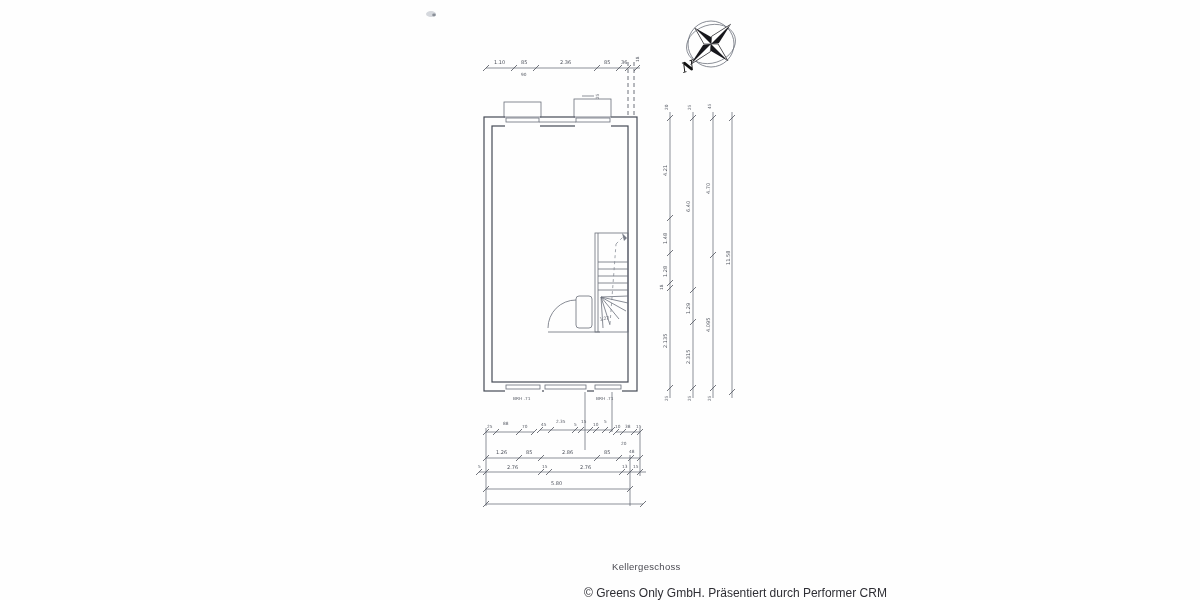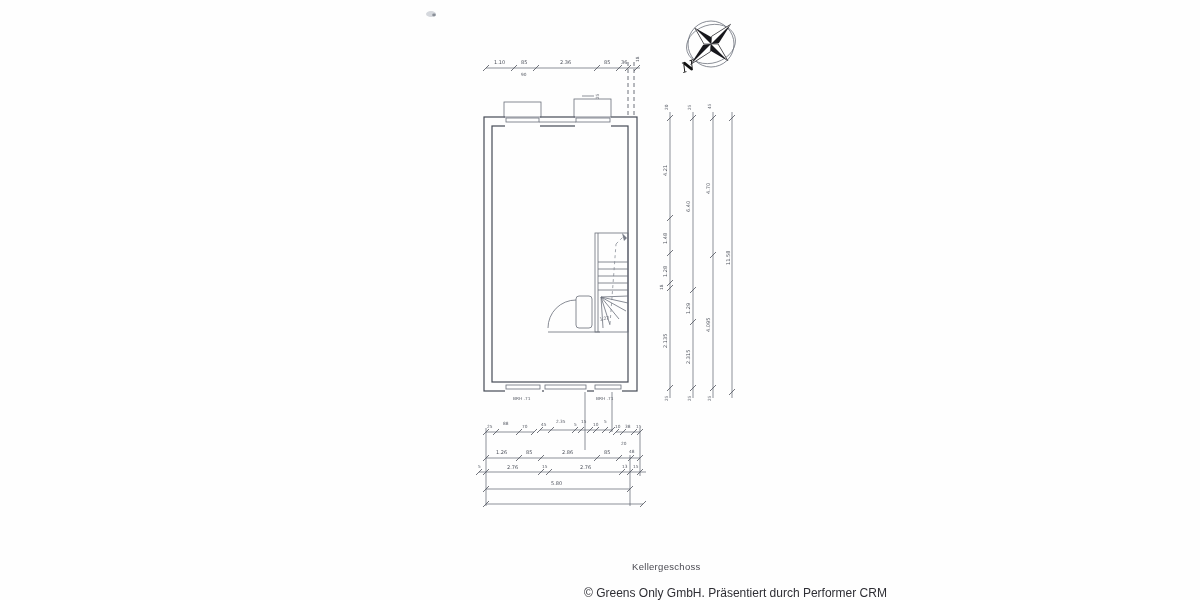--- a/index.html
+++ b/index.html
@@ -8,21 +8,21 @@
   svg{position:absolute;left:0;top:0;}
   .wall{stroke:#454a55;stroke-width:1.2;fill:none;}
   .thin{stroke:#6a6f7a;stroke-width:0.8;fill:none;}
   .dim{stroke:#5d626e;stroke-width:0.7;fill:none;}
   .dash{stroke:#5d626e;stroke-width:0.9;fill:none;stroke-dasharray:4 3;}
   .walk{stroke:#7a7f8a;stroke-width:0.7;fill:none;stroke-dasharray:3 3;}
   .t{font-family:"DejaVu Sans",sans-serif;font-size:5px;fill:#4e525c;}
   .t4{font-family:"DejaVu Sans",sans-serif;font-size:4.3px;fill:#5a5e68;}
   .tick{stroke:#4e525c;stroke-width:0.8;}
   .title{position:absolute;left:612px;top:561px;font-size:9.5px;color:#4a4a52;
-         letter-spacing:0.3px;margin-left:20px;}
+         letter-spacing:0.3px;}
   .footer{position:absolute;left:584px;top:586px;font-size:12px;color:#2e2e34;}
 </style>
 </head>
 <body>
 
 <div id="stage">
 <svg width="1200" height="600" viewBox="0 0 1200 600">
 
   <g>
     <ellipse cx="431" cy="14" rx="5" ry="3" fill="#b9bec6" opacity="0.6"></ellipse>

